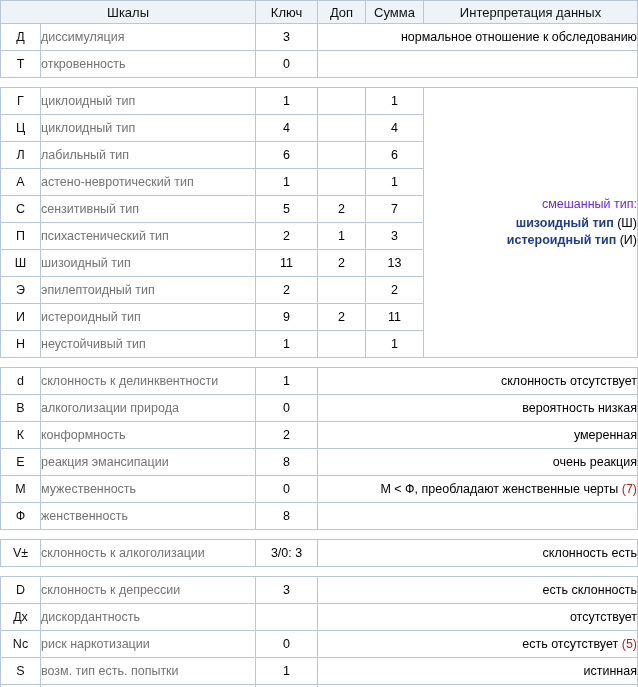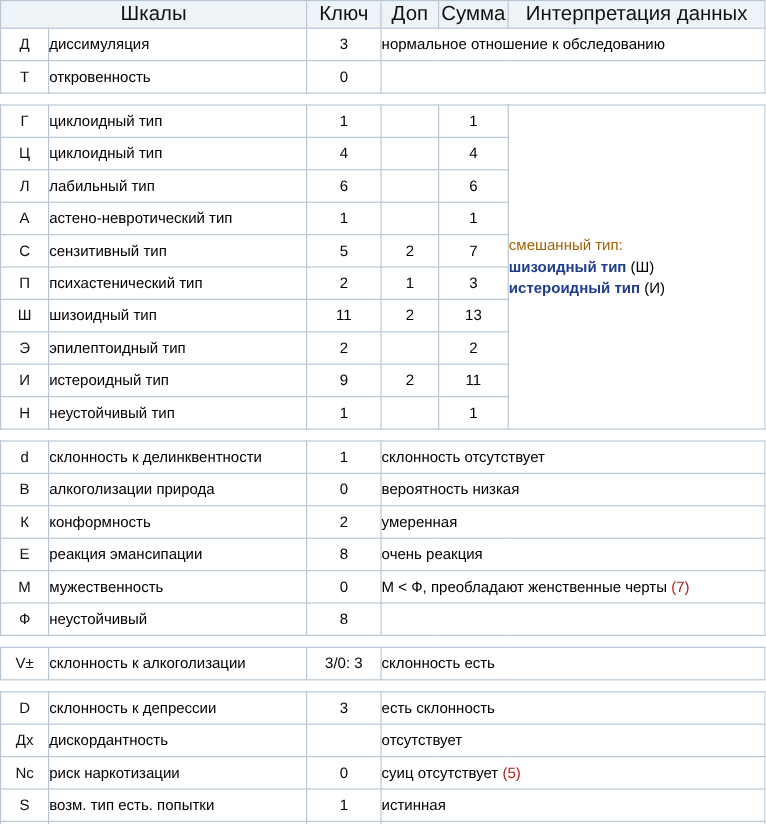--- a/index.html
+++ b/index.html
@@ -23,69 +23,69 @@
   table.scales td, table.scales th {
     border: 1px solid #b9c7d4;
     padding: 0;
     vertical-align: middle;
   }
   th.hdr {
     background: #eef3f8;
     font-weight: normal;
     text-align: center;
     height: 22px;
-    font-size: 17px;
+    font-size: 13px;
     color: #111;
   }
   td.code {
     width: 40px;
     text-align: center;
     height: 26px;
     color: #111;
   }
   td.name {
     width: 215px;
     padding-left: 8px;
     text-align: left;
-    color: #000000;
+    color: #737373;
   }
   td.key {
     width: 62px;
     text-align: center;
   }
   td.add {
     width: 48px;
     text-align: center;
   }
   td.sum {
     width: 58px;
     text-align: center;
   }
   td.interp {
     padding-left: 8px;
-    text-align: left;
+    text-align: right;
   }
   tr.spacer td {
     height: 9px;
     border-left: 1px solid #b9c7d4;
     border-right: 1px solid #b9c7d4;
     border-top: 1px solid #b9c7d4;
     border-bottom: 1px solid #b9c7d4;
     background: #ffffff;
   }
   td.nobox {
     border: none;
   }
   .interp-merged {
     vertical-align: top;
     padding: 6px 8px 0 8px;
     line-height: 1.35;
   }
   .mixed-title {
-    color: #a16207;
+    color: #6d28d9;
     margin-bottom: 2px;
   }
   .bold-blue {
     color: #1f3d8a;
     font-weight: bold;
   }
   .note-red {
     color: #b32020;
   }
   .empty-cell {
@@ -237,21 +237,21 @@
       <td class="interp" colspan="3"><span>очень реакция</span><span class="note-red"></span></td>
     </tr>
     <tr>
       <td class="code">М</td>
       <td class="name">мужественность</td>
       <td class="key">0</td>
       <td class="interp" colspan="3"><span>М &lt; Ф, преобладают женственные черты </span><span class="note-red">(7)</span></td>
     </tr>
     <tr>
       <td class="code">Ф</td>
-      <td class="name">неустойчивый</td>
+      <td class="name">женственность</td>
       <td class="key">8</td>
       <td class="interp empty-cell" colspan="3"></td>
     </tr>
 
     <tr class="spacer">
       <td class="nobox" colspan="6" style="border:none;"></td>
     </tr>
 
     <tr>
       <td class="code">V±</td>
@@ -273,21 +273,21 @@
     <tr>
       <td class="code">Дх</td>
       <td class="name">дискордантность</td>
       <td class="key"></td>
       <td class="interp" colspan="3"><span>отсутствует</span><span class="note-red"></span></td>
     </tr>
     <tr>
       <td class="code">Nc</td>
       <td class="name">риск наркотизации</td>
       <td class="key">0</td>
-      <td class="interp" colspan="3"><span>суиц отсутствует </span><span class="note-red">(5)</span></td>
+      <td class="interp" colspan="3"><span>есть отсутствует </span><span class="note-red">(5)</span></td>
     </tr>
     <tr>
       <td class="code">S</td>
       <td class="name">возм. тип есть. попытки</td>
       <td class="key">1</td>
       <td class="interp" colspan="3"><span>истинная</span><span class="note-red"></span></td>
     </tr>
     <tr>
       <td class="code">Сд</td>
       <td class="name">риск социальной дезадаптации</td>

